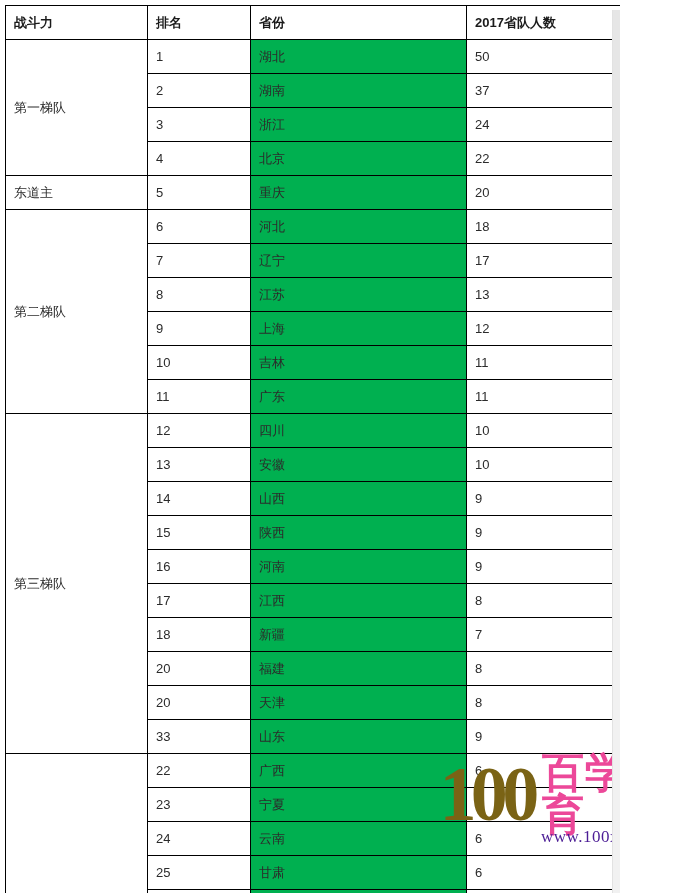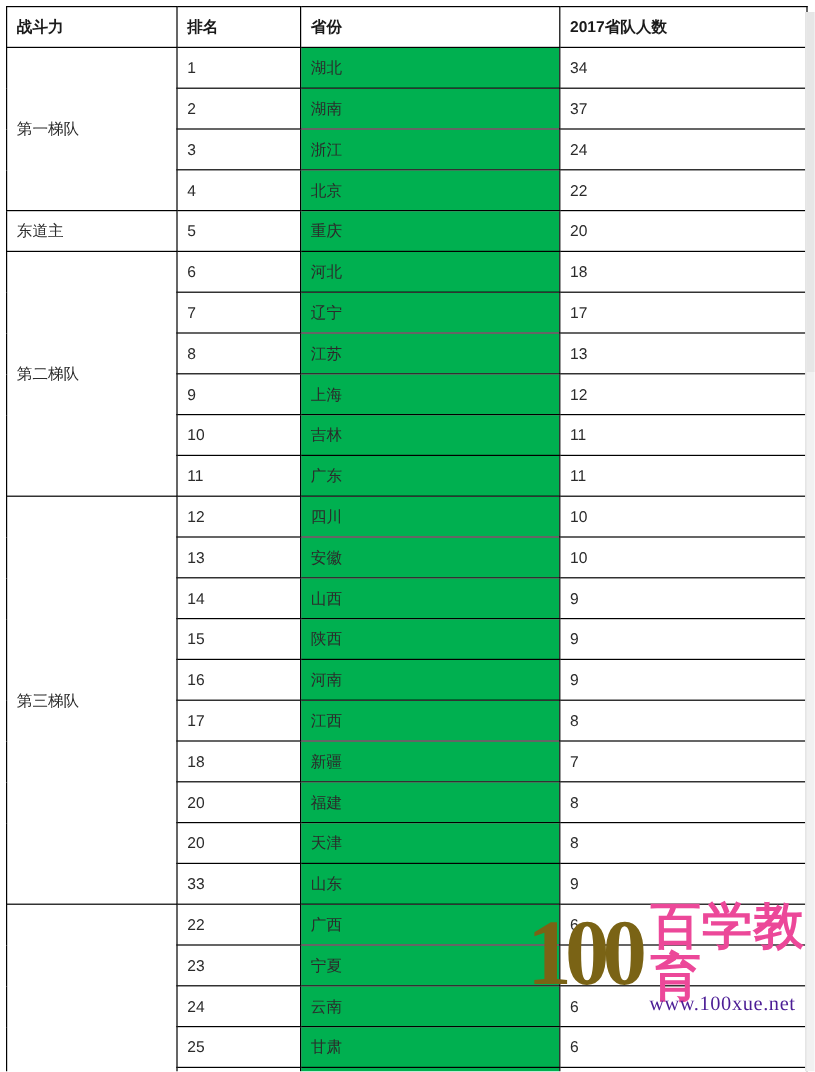--- a/index.html
+++ b/index.html
@@ -4,21 +4,21 @@
 <title>战斗力排名表</title>
 <style>
   html, body {
     margin: 0;
     padding: 0;
     background: #ffffff;
     font-family: "Liberation Sans", "DejaVu Sans", sans-serif;
   }
   #page {
     position: relative;
-    width: 679px;
+    width: 620px;
     height: 893px;
     overflow: hidden;
     background: #ffffff;
   }
   .table-wrap {
     position: absolute;
     left: 5px;
     top: 5px;
     width: 667px;
   }
@@ -158,21 +158,21 @@
           <th>排名</th>
           <th>省份</th>
           <th>2017省队人数</th>
         </tr>
       </thead>
       <tbody id="table-body">
           <tr>
             <td class="tier-cell" rowspan="4">第一梯队</td>
             <td class="rank-cell">1</td>
             <td class="prov-cell">湖北</td>
-            <td class="count-cell">34</td>
+            <td class="count-cell">50</td>
           </tr>
           <tr>
             <td class="rank-cell">2</td>
             <td class="prov-cell">湖南</td>
             <td class="count-cell">37</td>
           </tr>
           <tr>
             <td class="rank-cell">3</td>
             <td class="prov-cell">浙江</td>
             <td class="count-cell">24</td>

